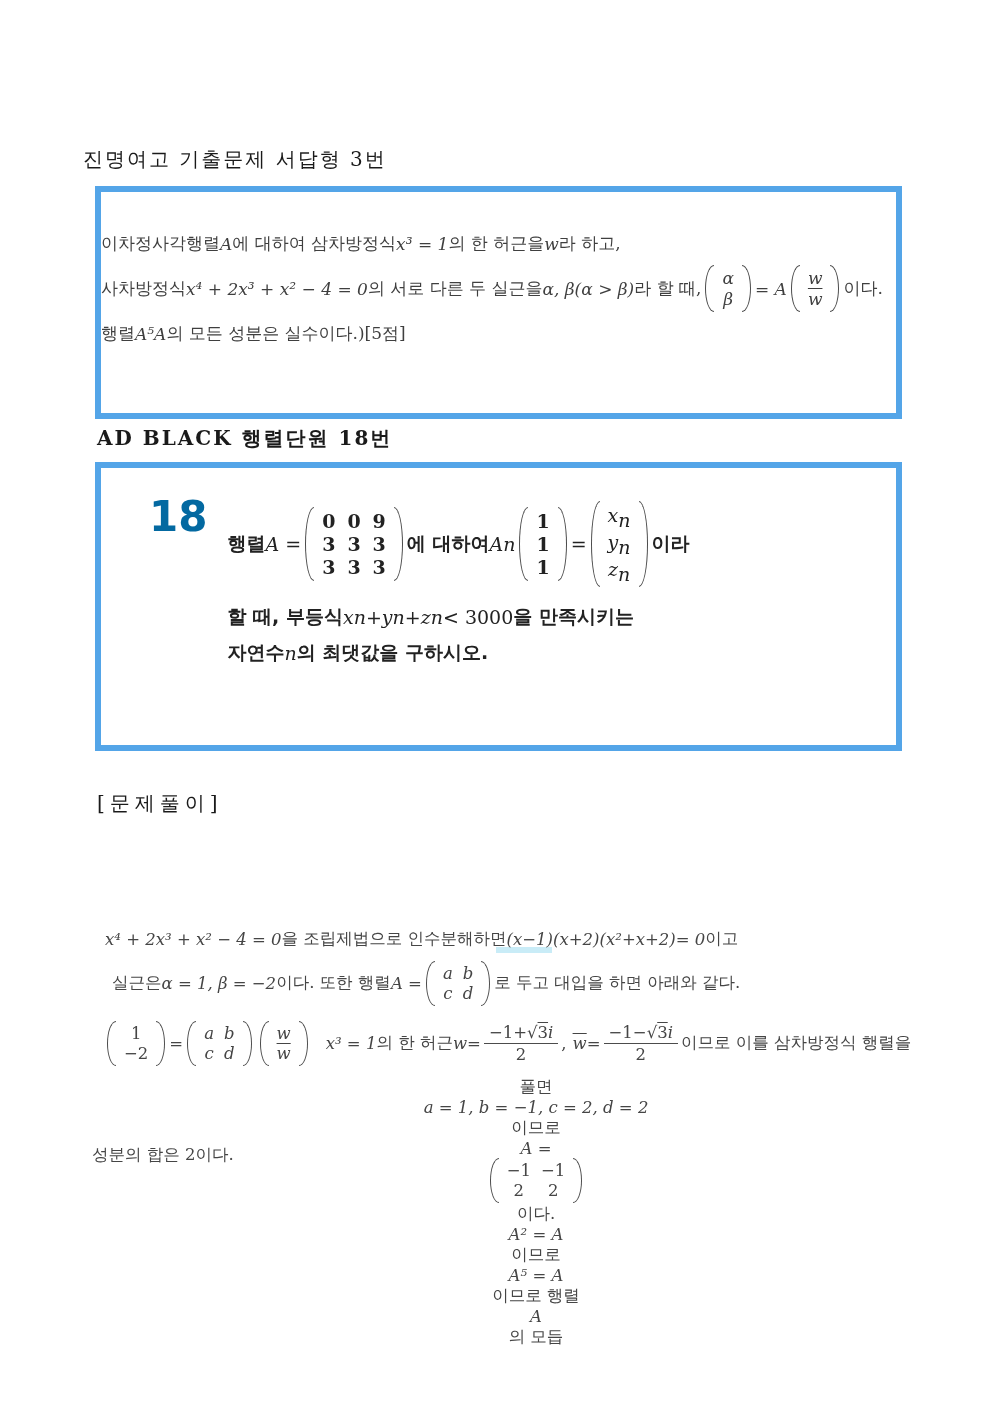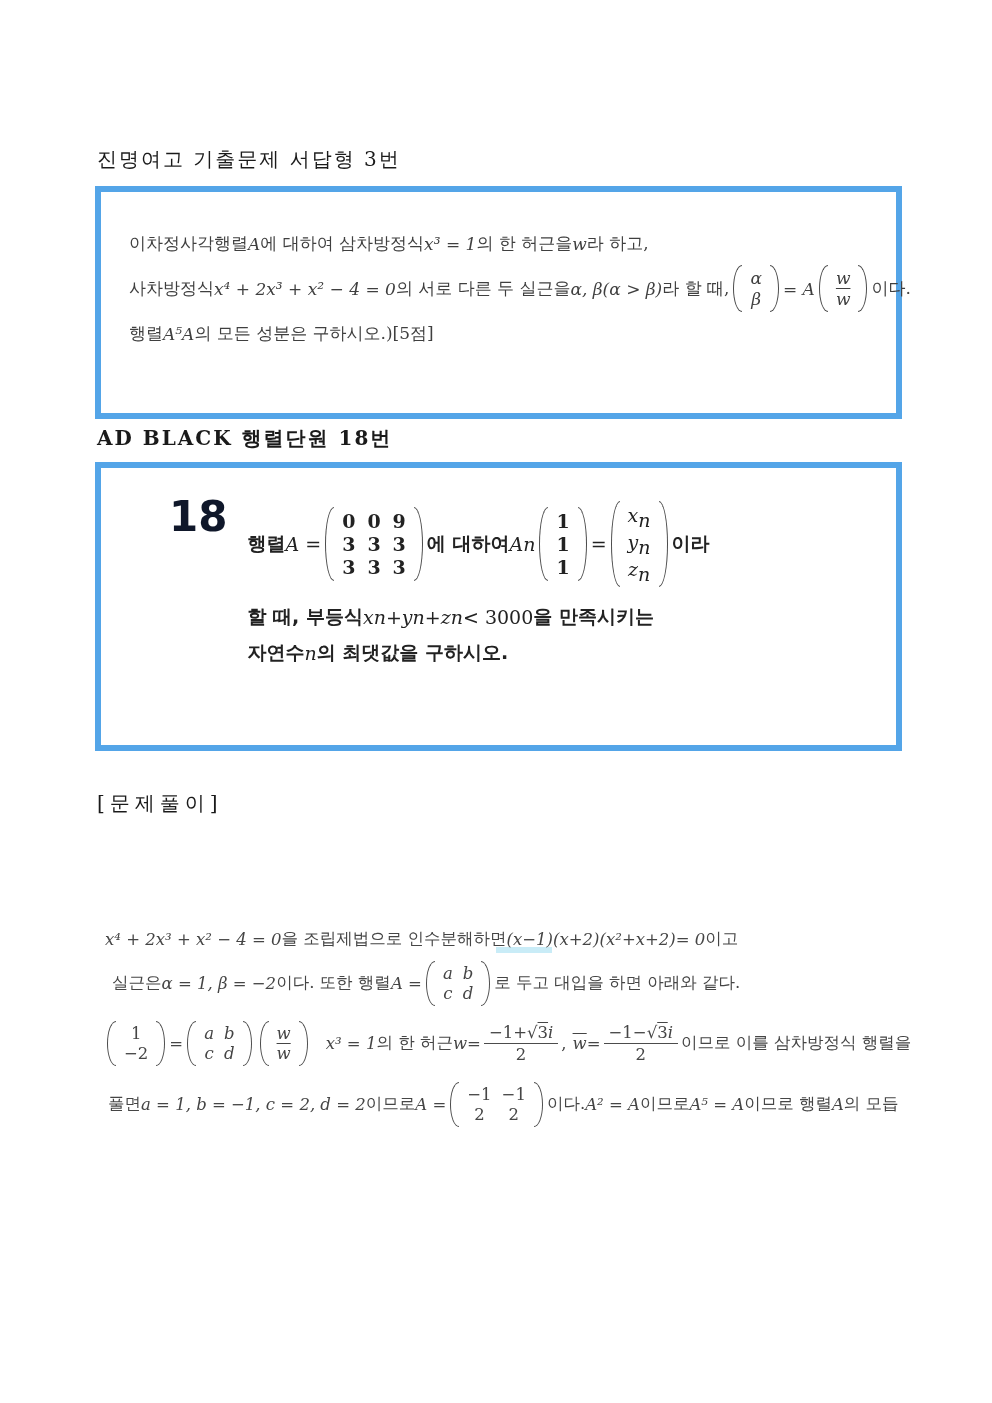--- a/index.html
+++ b/index.html
@@ -9,21 +9,21 @@
     color:#3c3c3c; overflow:hidden;
   }
   .title {
     position:absolute; font-size:20px; color:#1a1a1a; letter-spacing:2px;
     font-family:"DejaVu Serif","Liberation Serif",serif; white-space:nowrap;
   }
   .pbox {
     position:absolute; left:95px; width:807px; box-sizing:border-box;
     border:6px solid #54a5e8; background:#fff;
   }
-  #box1 { top:186px; height:233px; padding:40px 12px 0 28px; }
+  #box1 { top:186px; height:233px; padding:40px 12px 0 0; }
   #box2 { top:462px; height:289px; padding:28px 10px 0 0; }
   .pline { display:flex; align-items:center; white-space:nowrap; font-size:17px; color:#3f3f3f; }
   #box1 .pline { margin-bottom:10px; }
   .t { font-family:inherit; }
   .m { font-family:"DejaVu Serif","Liberation Serif",serif; font-style:italic; font-weight:normal; }
   .up { font-style:normal; }
   
   .mx { display:inline-flex; align-items:stretch; vertical-align:middle; margin:0 4px; }
   .par { width:8px; border:1.5px solid #4c4c4c; align-self:stretch; }
   .par.l { border-right:none; border-radius:100% 0 0 100% / 50% 0 0 50%; margin-right:4px; }
@@ -35,52 +35,52 @@
   .c3 { grid-template-columns:repeat(3,auto); column-gap:12px; }
   .c1 { grid-template-columns:auto; }
   .ovl { text-decoration:overline; }
   
   .frac { display:inline-flex; flex-direction:column; align-items:center; vertical-align:middle; margin:0 3px; }
   .frac .num { display:inline-flex; padding:0 5px 1px 5px; }
   .frac .den { border-top:1.3px solid #4c4c4c; width:100%; text-align:center; box-sizing:border-box; padding-top:1px; }
   
   .p18 { display:flex; align-items:flex-start; }
   .p18num {
-    margin-left:68px; font-family:"DejaVu Sans","Liberation Sans",sans-serif;
-    font-weight:800; font-size:42px; line-height:1; color:#0f172a;
+    margin-left:48px; font-family:"DejaVu Sans","Liberation Sans",sans-serif;
+    font-weight:800; font-size:42px; line-height:1; color:#0369a1;
   }
   .p18body {
     margin-left:20px; font-family:"DejaVu Sans","Liberation Sans",sans-serif;
     font-weight:bold; font-size:19px; color:#222222;
   }
   .p18body .pline { font-size:19px; color:#222; }
   .p18body .m { font-weight:normal; font-size:19px; }
   .p18l1 { min-height:96px; }
   .p18l2 { margin-top:12px; }
   .p18l3 { margin-top:10px; }
   .dash { position:absolute; left:395px; top:479px; width:56px; height:6px; background:#c9ecf7; }
   
   #solheading { position:absolute; left:97px; top:790px; font-size:20px; color:#1a1a1a; letter-spacing:5px; }
   
   #solution { position:absolute; left:90px; top:924px; width:880px; font-size:16.5px; color:#454545; }
   .sline { display:flex; align-items:center; white-space:nowrap; }
   #sl1 { margin-left:15px; height:30px; }
   #sl2 { margin-left:22px; height:54px; margin-top:2px;align-items:center; }
   #sl3 { margin-left:13px; height:62px; margin-top:2px; }
-  #sl4 { margin-left:18px;  height:56px; margin-top:2px; }
+  #sl4 { margin-left:12px;  height:56px; margin-top:2px;flex-direction:column; }
   #sl5 { margin-left:2px;  height:30px; margin-top:8px; }
   sub { font-size:70%; line-height:1; }
   sup { font-size:70%; line-height:1; }
   .gap6 { display:inline-block; width:6px; }
   .gap14 { display:inline-block; width:14px; }
 </style>
 </head>
 <body>
 
-<div class="title" style="left:97px; top:146px;">진명여고 기출문제 서답형 3번</div>
+<div class="title" style="left:83px; top:146px;">진명여고 기출문제 서답형 3번</div>
 
 <div class="pbox" id="box1">
   <div class="pline">
     <span class="t">이차정사각행렬 </span>
     <span class="m">A</span>
     <span class="t">에 대하여 삼차방정식 </span>
     <span class="m">x³ = 1</span>
     <span class="t">의 한 허근을 </span>
     <span class="m">w</span>
     <span class="t">라 하고,</span>
@@ -107,21 +107,21 @@
         <span class="ovl">w</span>
       </span>
       <span class="par r"></span>
     </span>
     <span class="t">이다.</span>
   </div>
   <div class="pline">
     <span class="t">행렬 </span>
     <span class="m">A⁵</span>
     <span class="m">A</span>
-    <span class="t">의 모든 성분은 구하시오.)[5점]</span>
+    <span class="t">의 모든 성분은 실수이다.)[5점]</span>
   </div>
 </div>
 
 <div class="title" style="left:97px; top:425px;font-weight:bold;">AD BLACK 행렬단원 18번</div>
 
 <div class="pbox" id="box2">
   <div class="dash"></div>
   <div class="p18">
     <div class="p18num">18</div>
     <div class="p18body">
@@ -288,13 +288,16 @@
       <span class="par r"></span>
     </span>
     <span class="t">이다. </span>
     <span class="m">A² = A</span>
     <span class="t">이므로 </span>
     <span class="m">A⁵ = A</span>
     <span class="t">이므로 행렬 </span>
     <span class="m">A</span>
     <span class="t">의 모듭</span>
   </div>
+  <div class="sline" id="sl5">
+    <span class="t">성분의 합은 2이다.</span>
+  </div>
 </div>
 
 </body></html>

